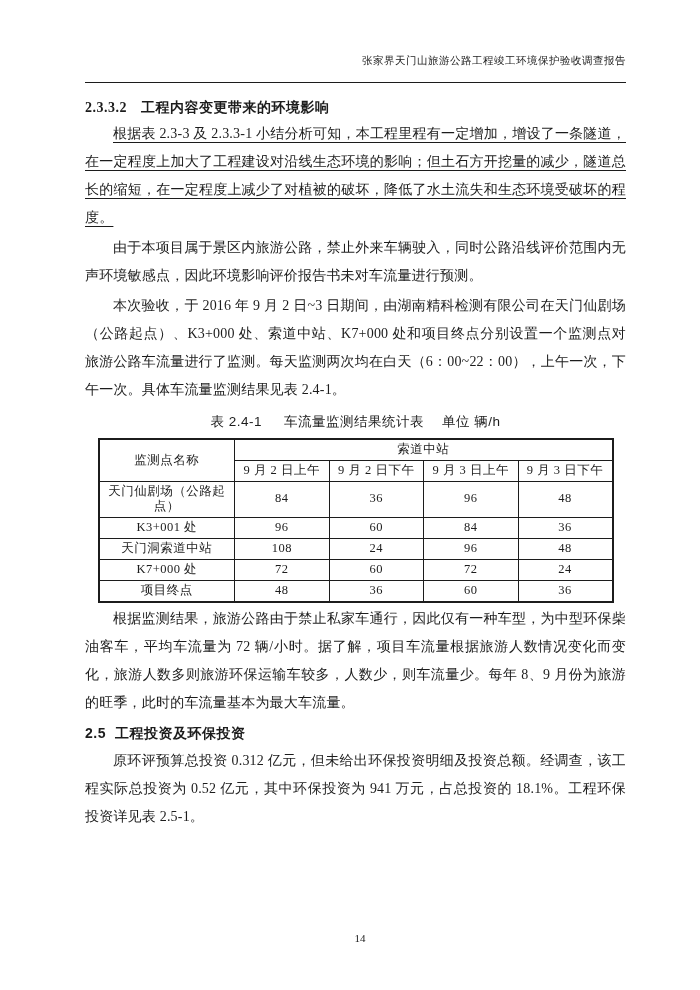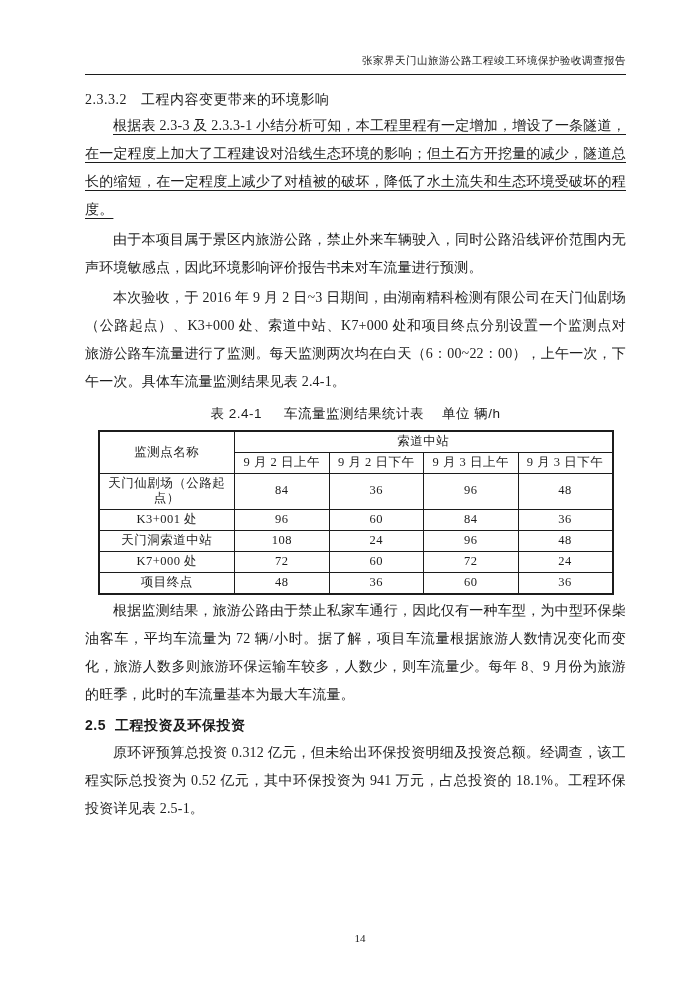--- a/index.html
+++ b/index.html
@@ -13,29 +13,29 @@
     position: absolute; top: 0; left: 0; width: 700px; height: 990px;
     background: #ffffff; overflow: hidden;
   }
   .content {
     position: absolute; left: 85px; top: 54px; width: 541px;
   }
   .doc-header {
     text-align: right;
     font-size: 10.5px;
     letter-spacing: 0.5px;
-    padding-bottom: 6px;
+    padding-bottom: 14px;
     border-bottom: 1.6px solid #1c1c1c;
     color: #222;
   }
   .h-sub {
     margin-top: 15px;
     font-size: 14px;
     line-height: 20px;
-    font-weight: normal;
+    font-weight: bold;
     letter-spacing: 0.5px;
   }
   .h-sub .sec-num { margin-right: 14px; }
   .h-bold {
     font-family: "Liberation Sans", "DejaVu Sans", sans-serif;
     font-weight: bold;
     font-size: 14px;
     line-height: 22px;
     margin-top: 5px;
     margin-bottom: 3px;

